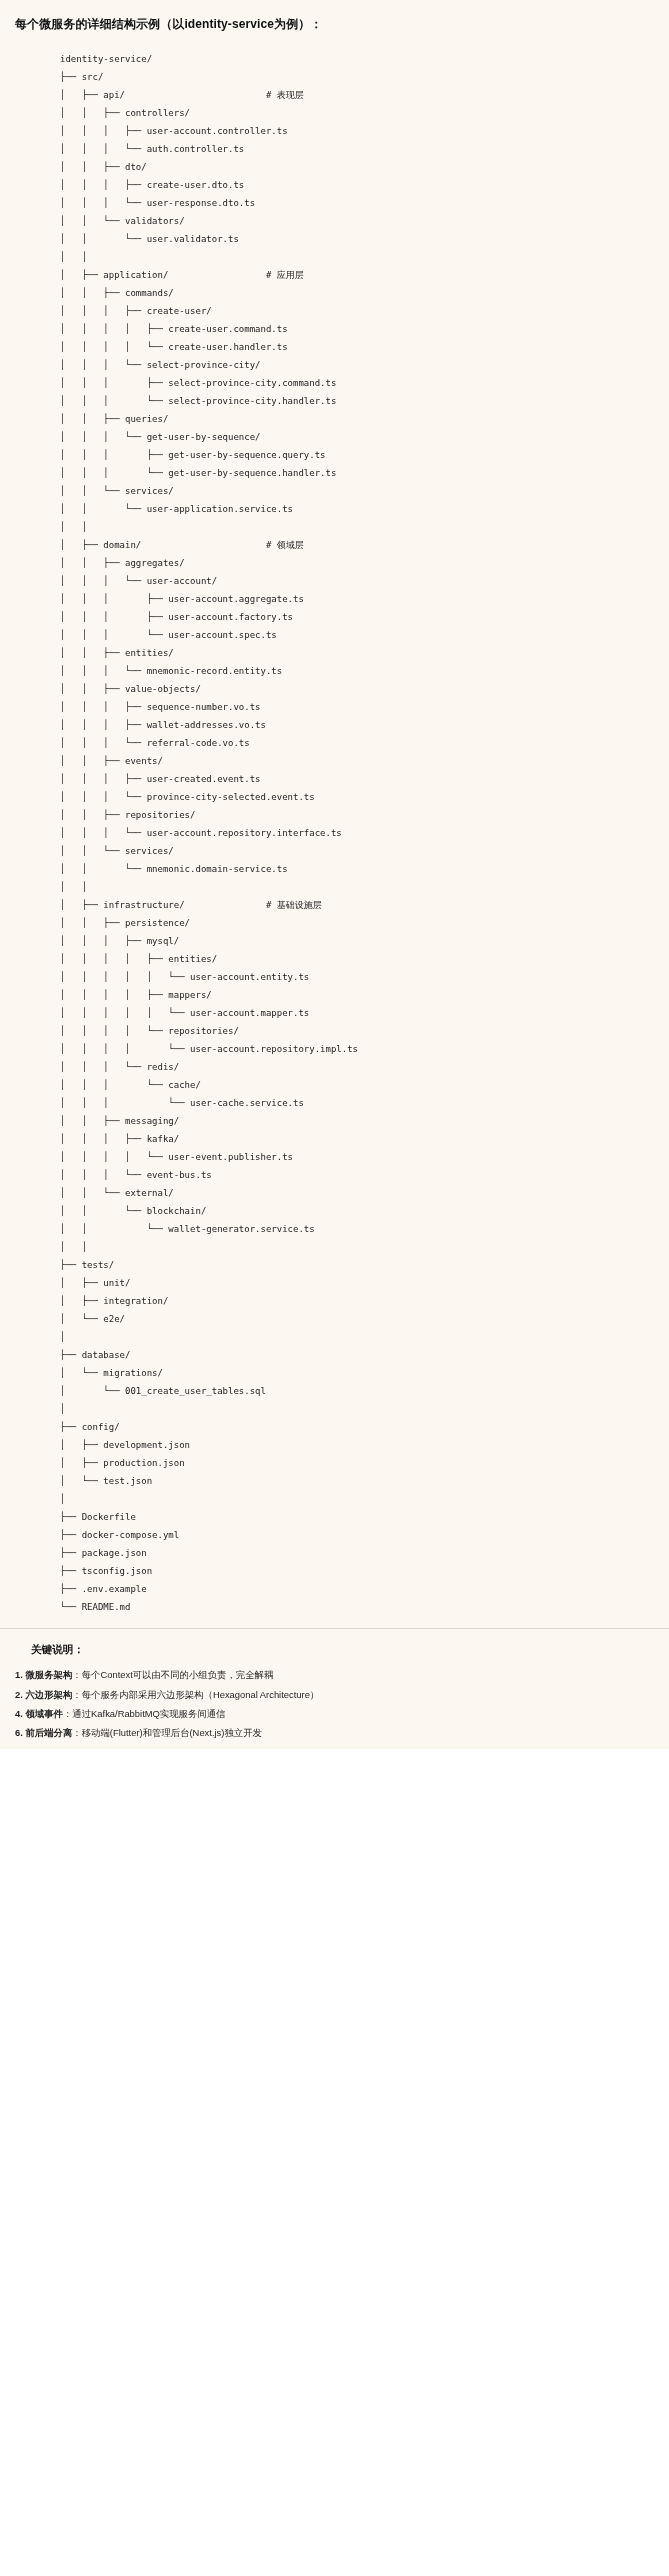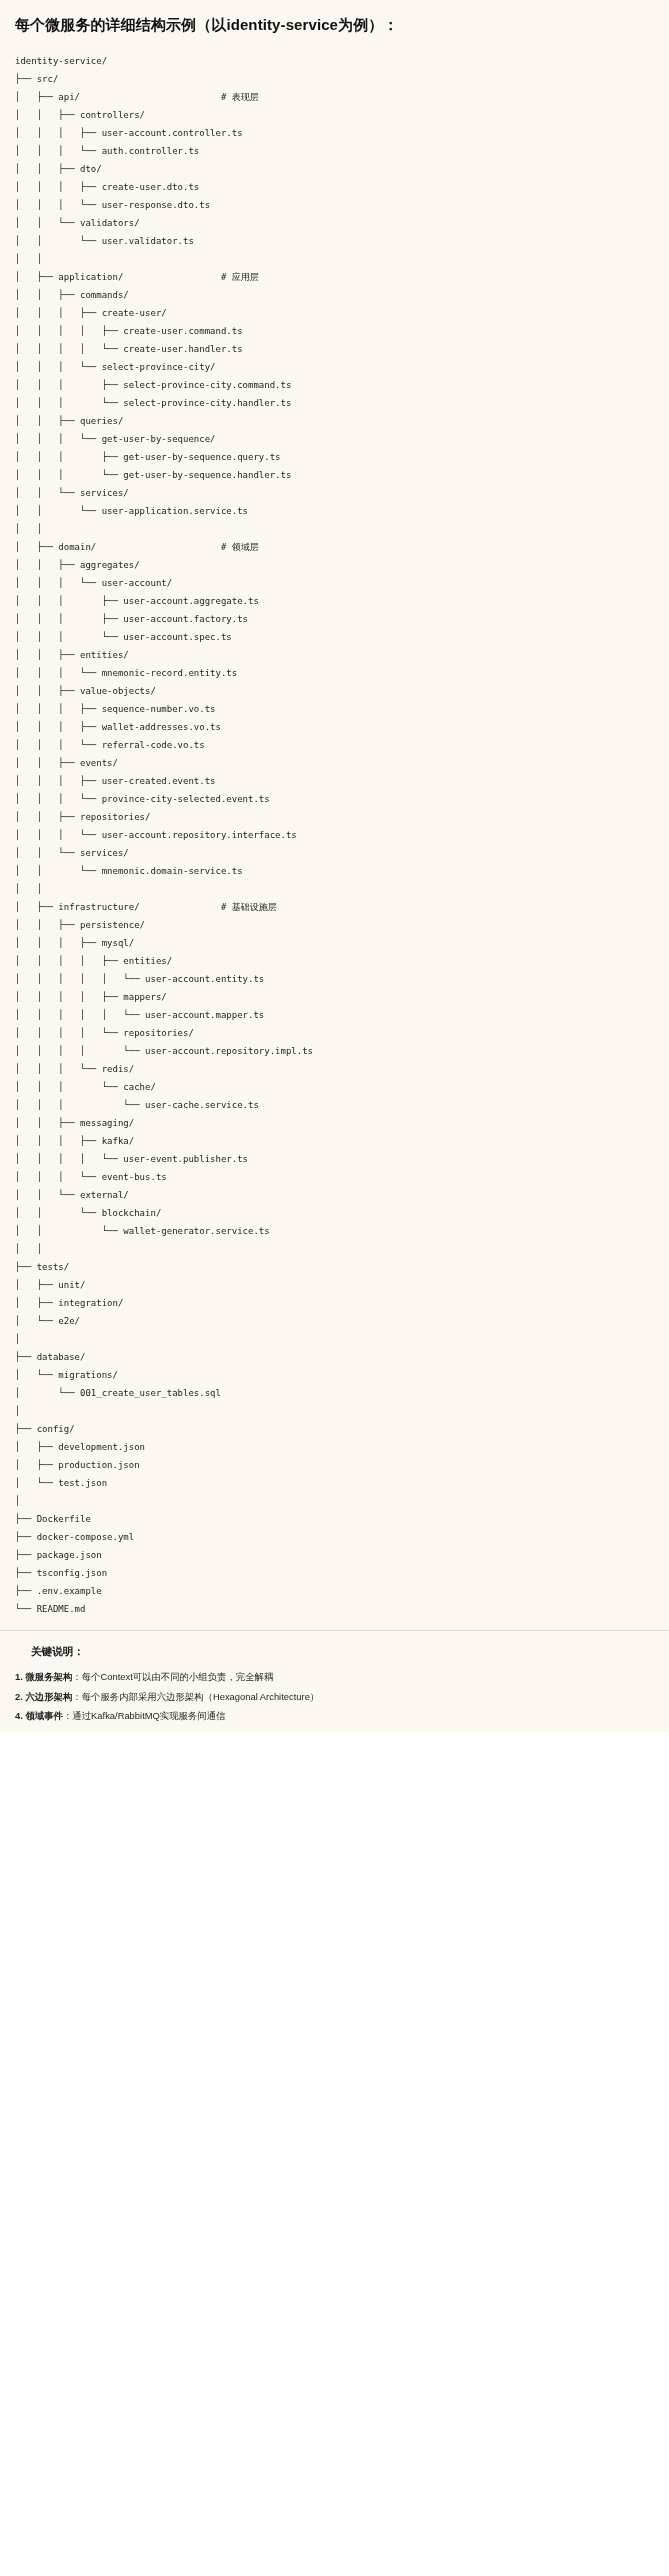--- a/index.html
+++ b/index.html
@@ -12,29 +12,30 @@
     font-family: "Liberation Sans", sans-serif;
     color: #1a1a1a;
   }
   .page {
     width: 669px;
     box-sizing: border-box;
     background: #fdf7f2;
   }
   .title-bar {
     padding: 16.3px 15px 12.5px 15px;
-    font-size: 15px;
+    font-size: 12px;
     font-weight: bold;
     color: #111111;
     background: #fdf7f2;
     letter-spacing: 0.1px;
   }
   .tree-wrap {
     background: #fdf7f2;
     padding: 3.8px 15px 11.3px 15px;
+    margin-left: 45px;
   }
   pre.tree {
     margin: 0;
     font-family: "DejaVu Sans Mono", "Liberation Mono", monospace;
     font-size: 9px;
     line-height: 18px;
     color: #222222;
     white-space: pre;
     overflow: visible;
   }
@@ -176,17 +177,21 @@
       <b>微服务架构</b><span>：每个Context可以由不同的小组负责，完全解耦</span>
     </div>
     <div class="note-item">
       <b>2.</b>
       <b>六边形架构</b><span>：每个服务内部采用六边形架构（Hexagonal Architecture）</span>
     </div>
     <div class="note-item">
       <b>4.</b>
       <b>领域事件</b><span>：通过Kafka/RabbitMQ实现服务间通信</span>
     </div>
+    <div class="note-item">
+      <b>6.</b>
+      <b>前后端分离</b><span>：移动端(Flutter)和管理后台(Next.js)独立开发</span>
+    </div>
   </div>
 
 
 </div>
 
 
 </body></html>

